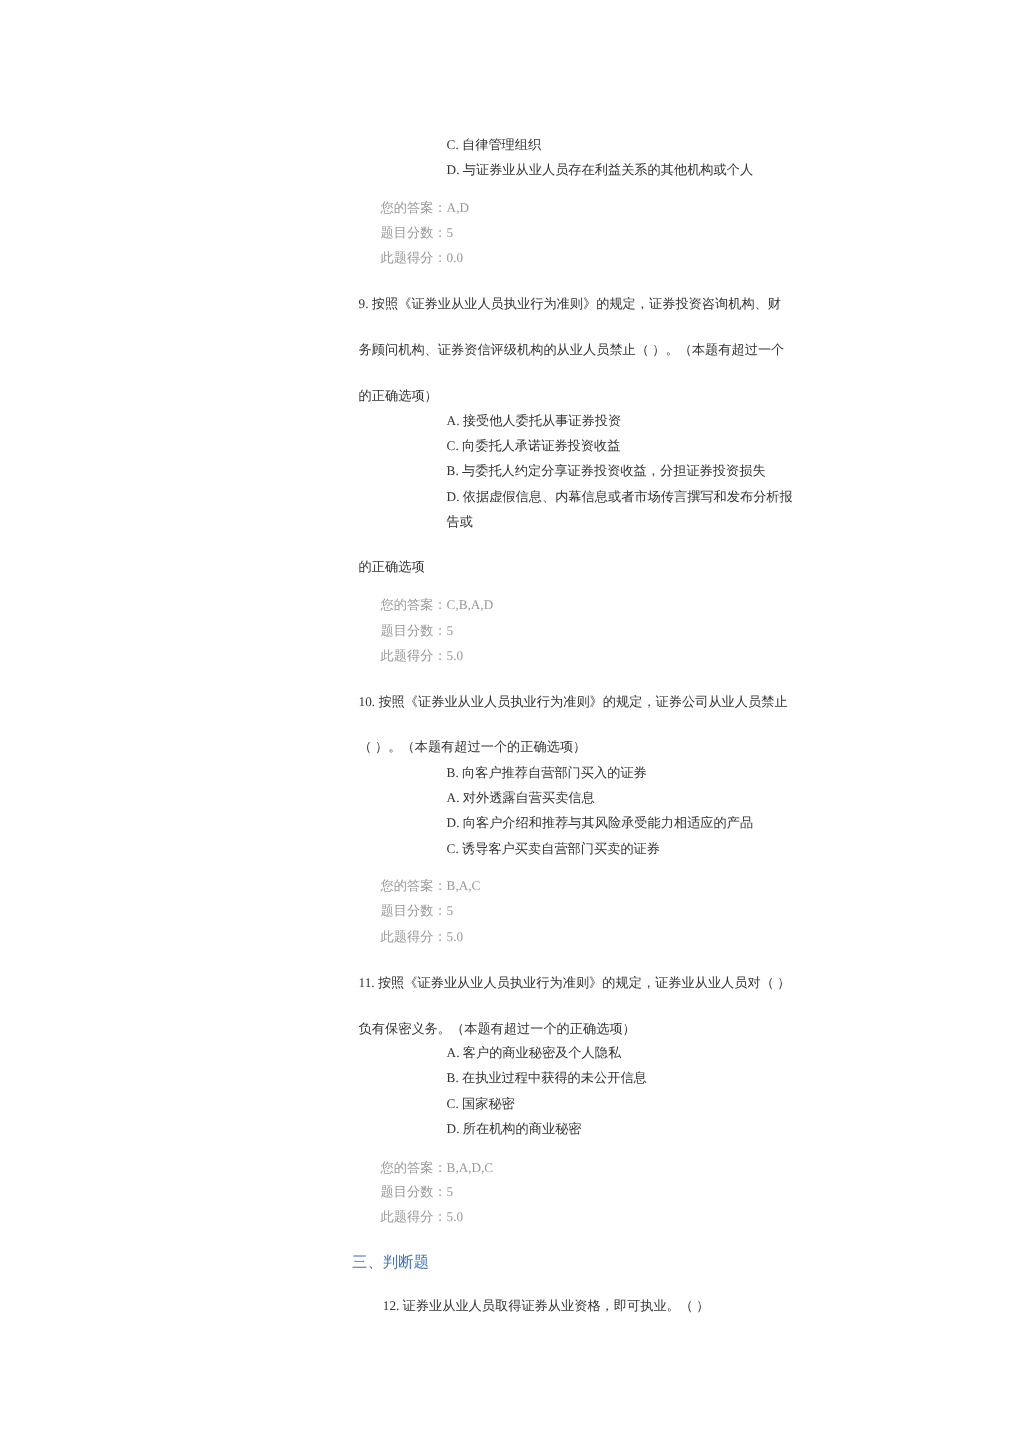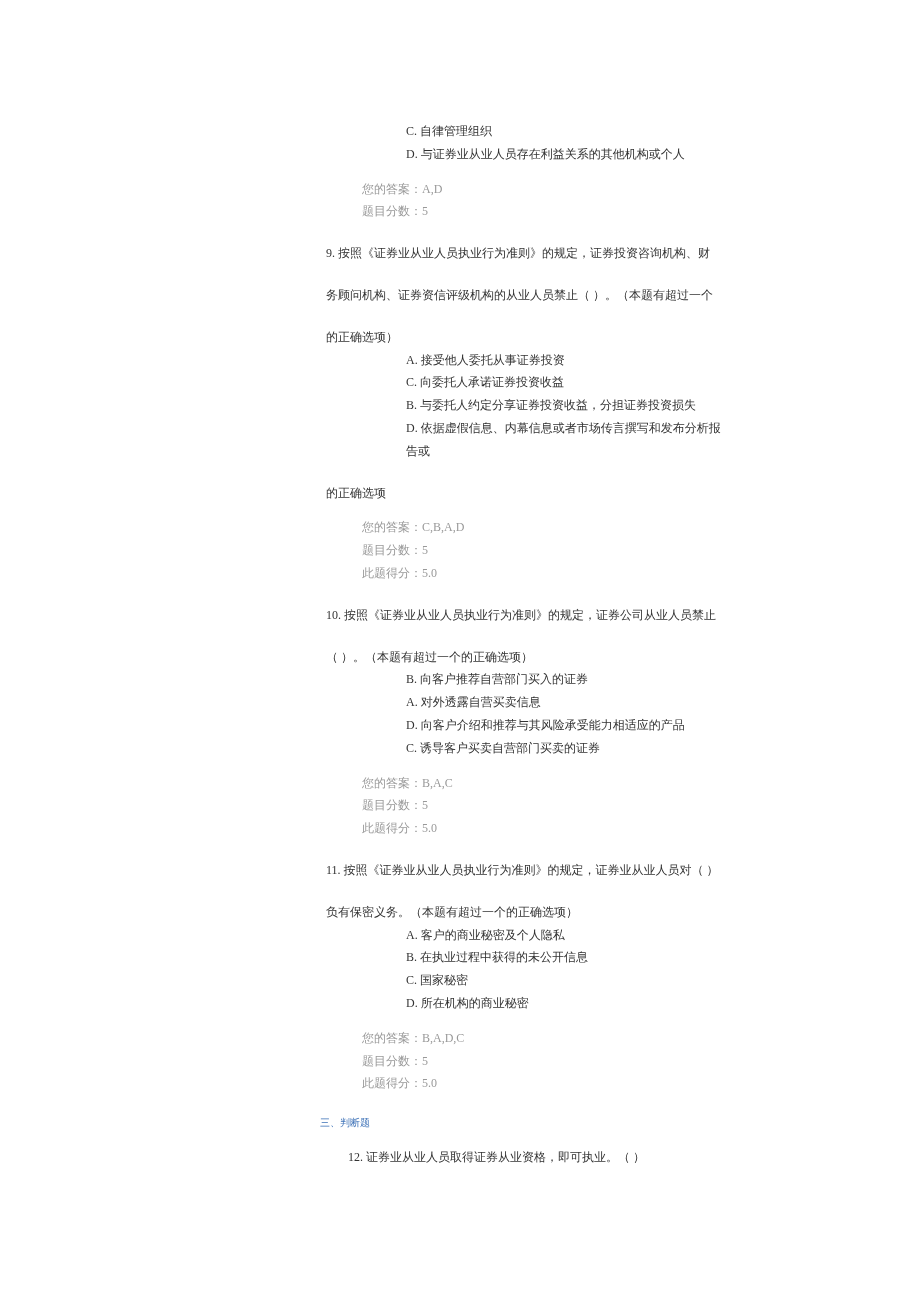--- a/index.html
+++ b/index.html
@@ -15,30 +15,30 @@
     min-height: 1302px;
     margin: 0 auto;
     padding: 120px 100px 60px 230px;
     box-sizing: border-box;
     position: relative;
   }
   .option {
     margin-left: 80px;
   }
   .meta {
-    margin-left: 36px;
+    margin-left: 20px;
     color: #999999;
   }
   .question-text {
     margin-left: 0;
     margin-top: 19px;
   }
   .section-heading {
     color: #3f73b8;
-    font-size: 10px;
+    font-size: 14px;
     margin-top: 18px;
     margin-bottom: 14px;
     margin-left: -6px;
   }
   .q12 {
     margin-left: 22px;
   }
 </style>
 </head>
 <body>
@@ -46,20 +46,23 @@
 <div class="page">
 
   <div class="option">C. 自律管理组织</div>
   <div class="option">D. 与证券业从业人员存在利益关系的其他机构或个人</div>
   <div style="height:12px"></div>
   <div class="meta">
     <span>您的答案：</span><span>A,D</span>
   </div>
   <div class="meta">
     <span>题目分数：</span><span>5</span>
+  </div>
+  <div class="meta">
+    <span>此题得分：</span><span>0.0</span>
   </div>
 
   <div class="question-text">9. 按照《证券业从业人员执业行为准则》的规定，证券投资咨询机构、财</div>
   <div class="question-text">务顾问机构、证券资信评级机构的从业人员禁止（ ）。（本题有超过一个</div>
   <div class="question-text">的正确选项）</div>
   <div class="option">A. 接受他人委托从事证券投资</div>
   <div class="option">C. 向委托人承诺证券投资收益</div>
   <div class="option">B. 与委托人约定分享证券投资收益，分担证券投资损失</div>
   <div class="option">D. 依据虚假信息、内幕信息或者市场传言撰写和发布分析报告或</div>
   <div class="question-text">的正确选项</div>

